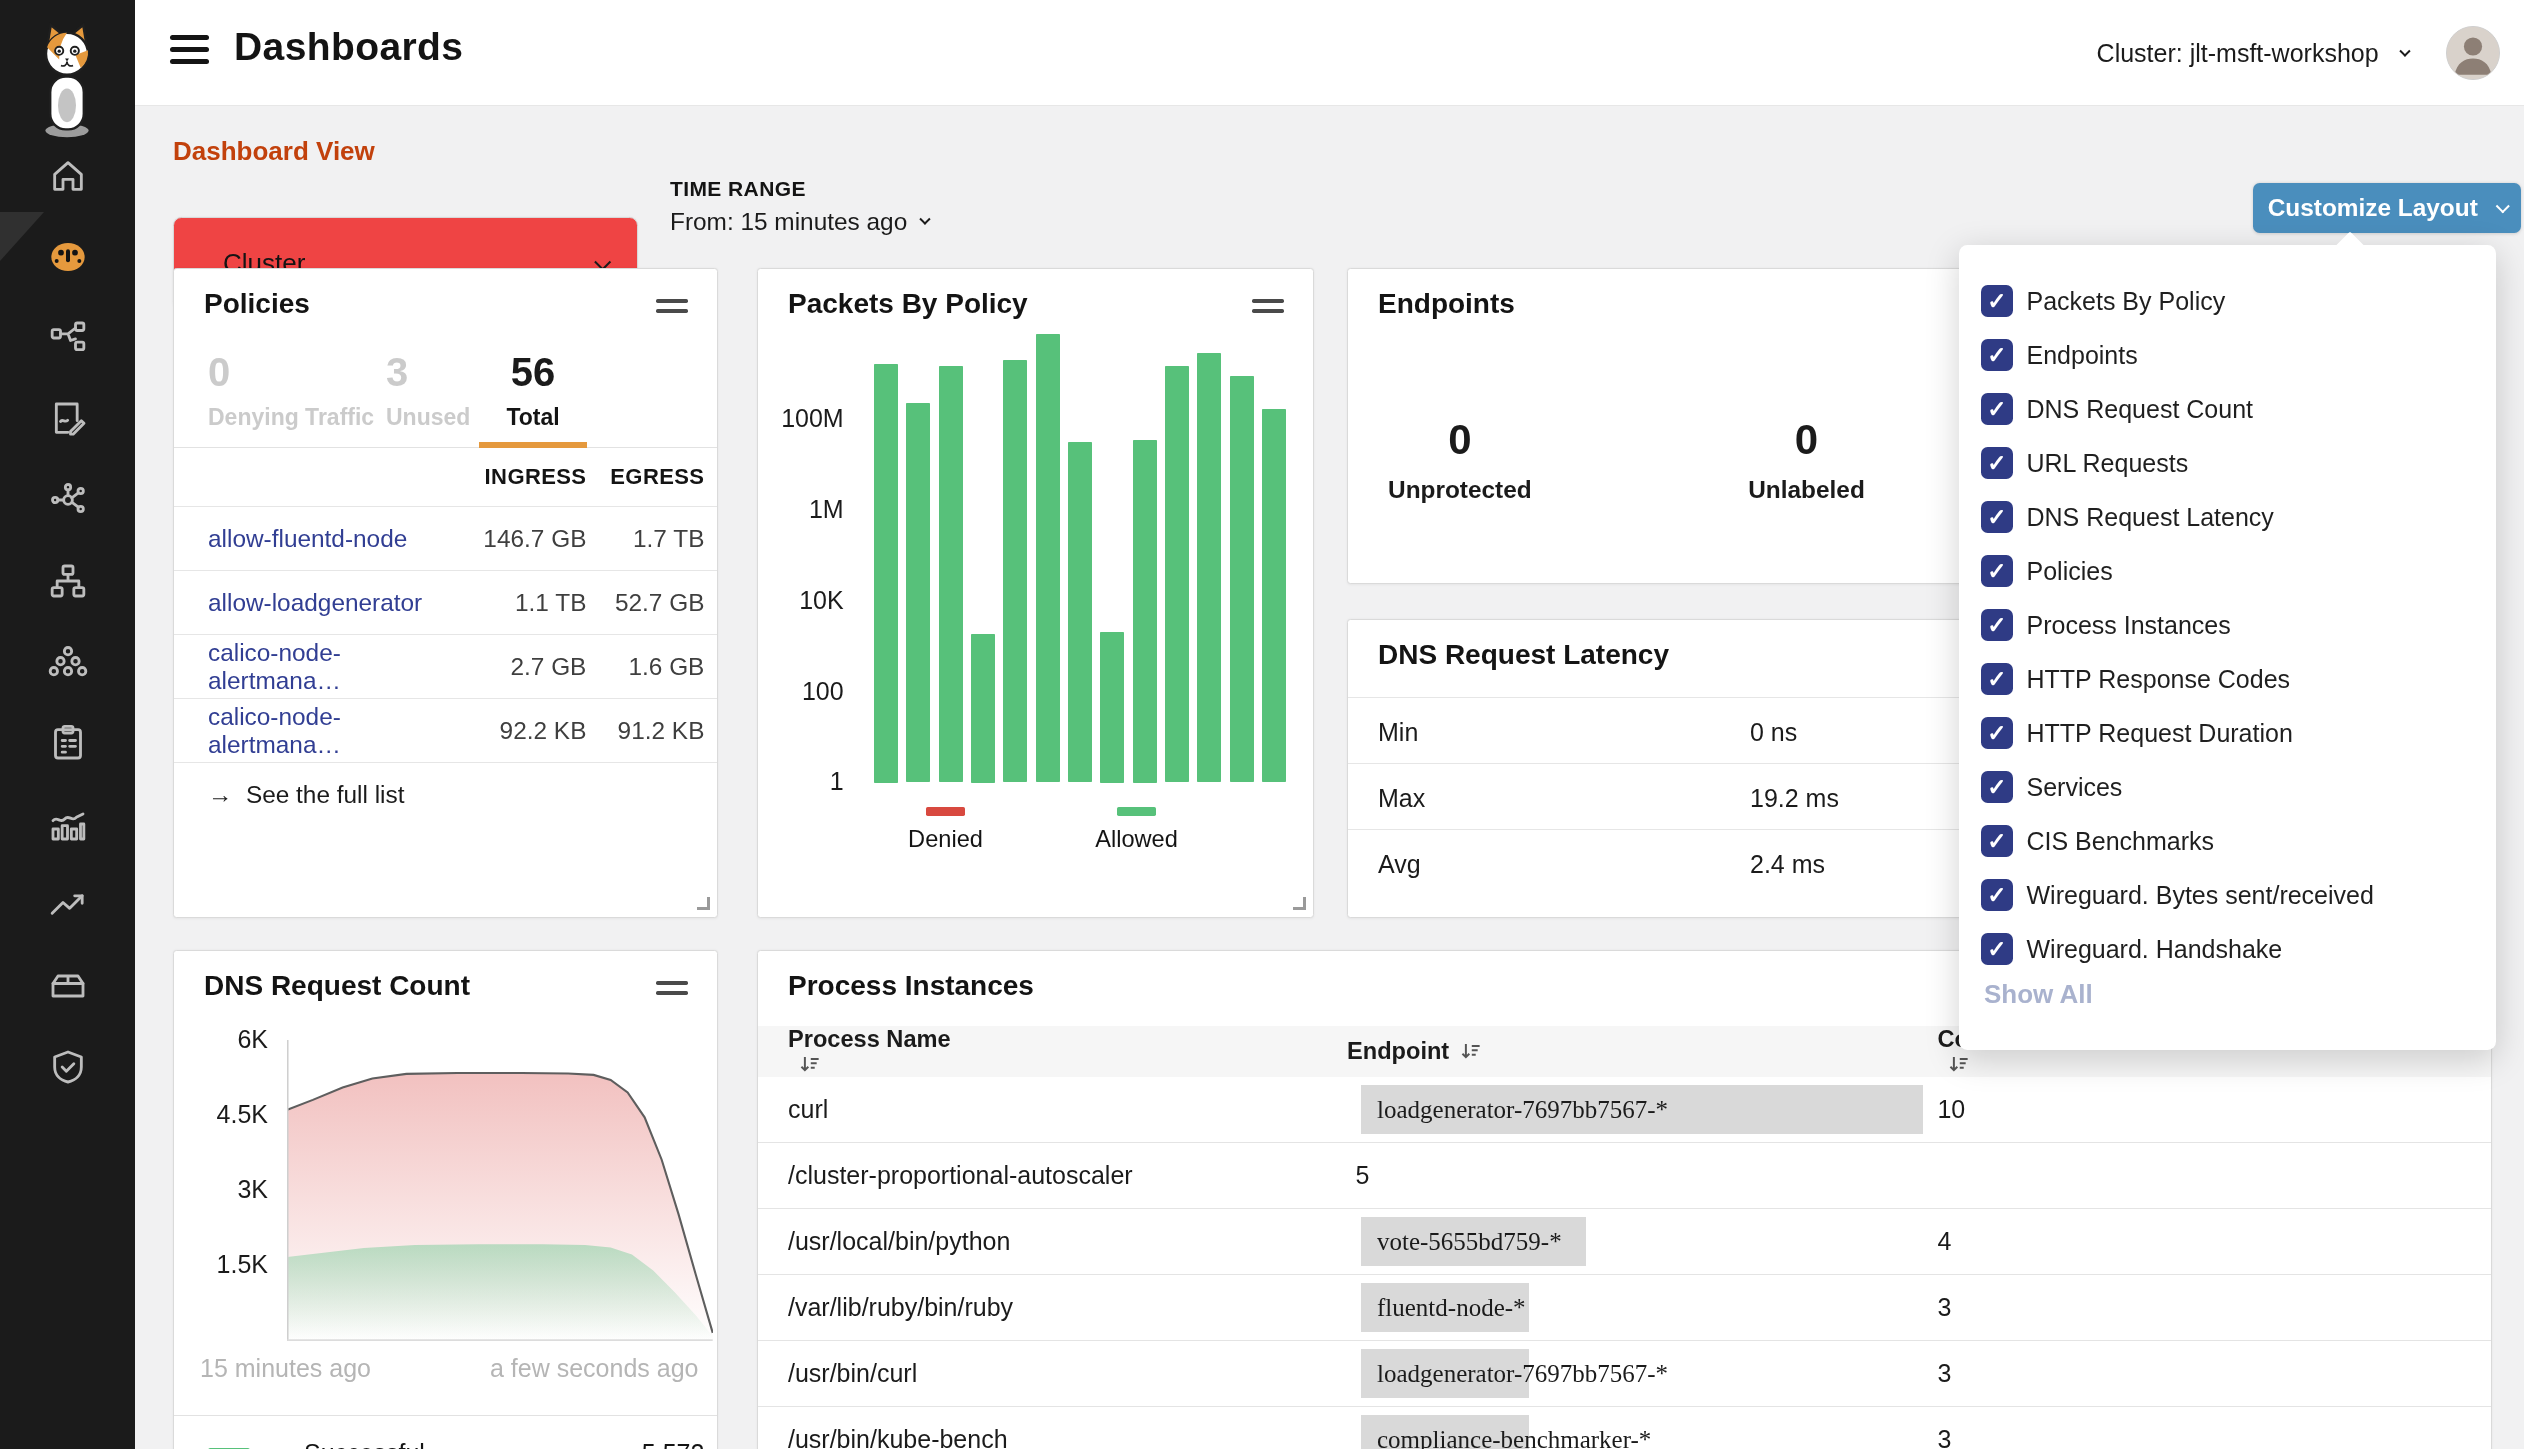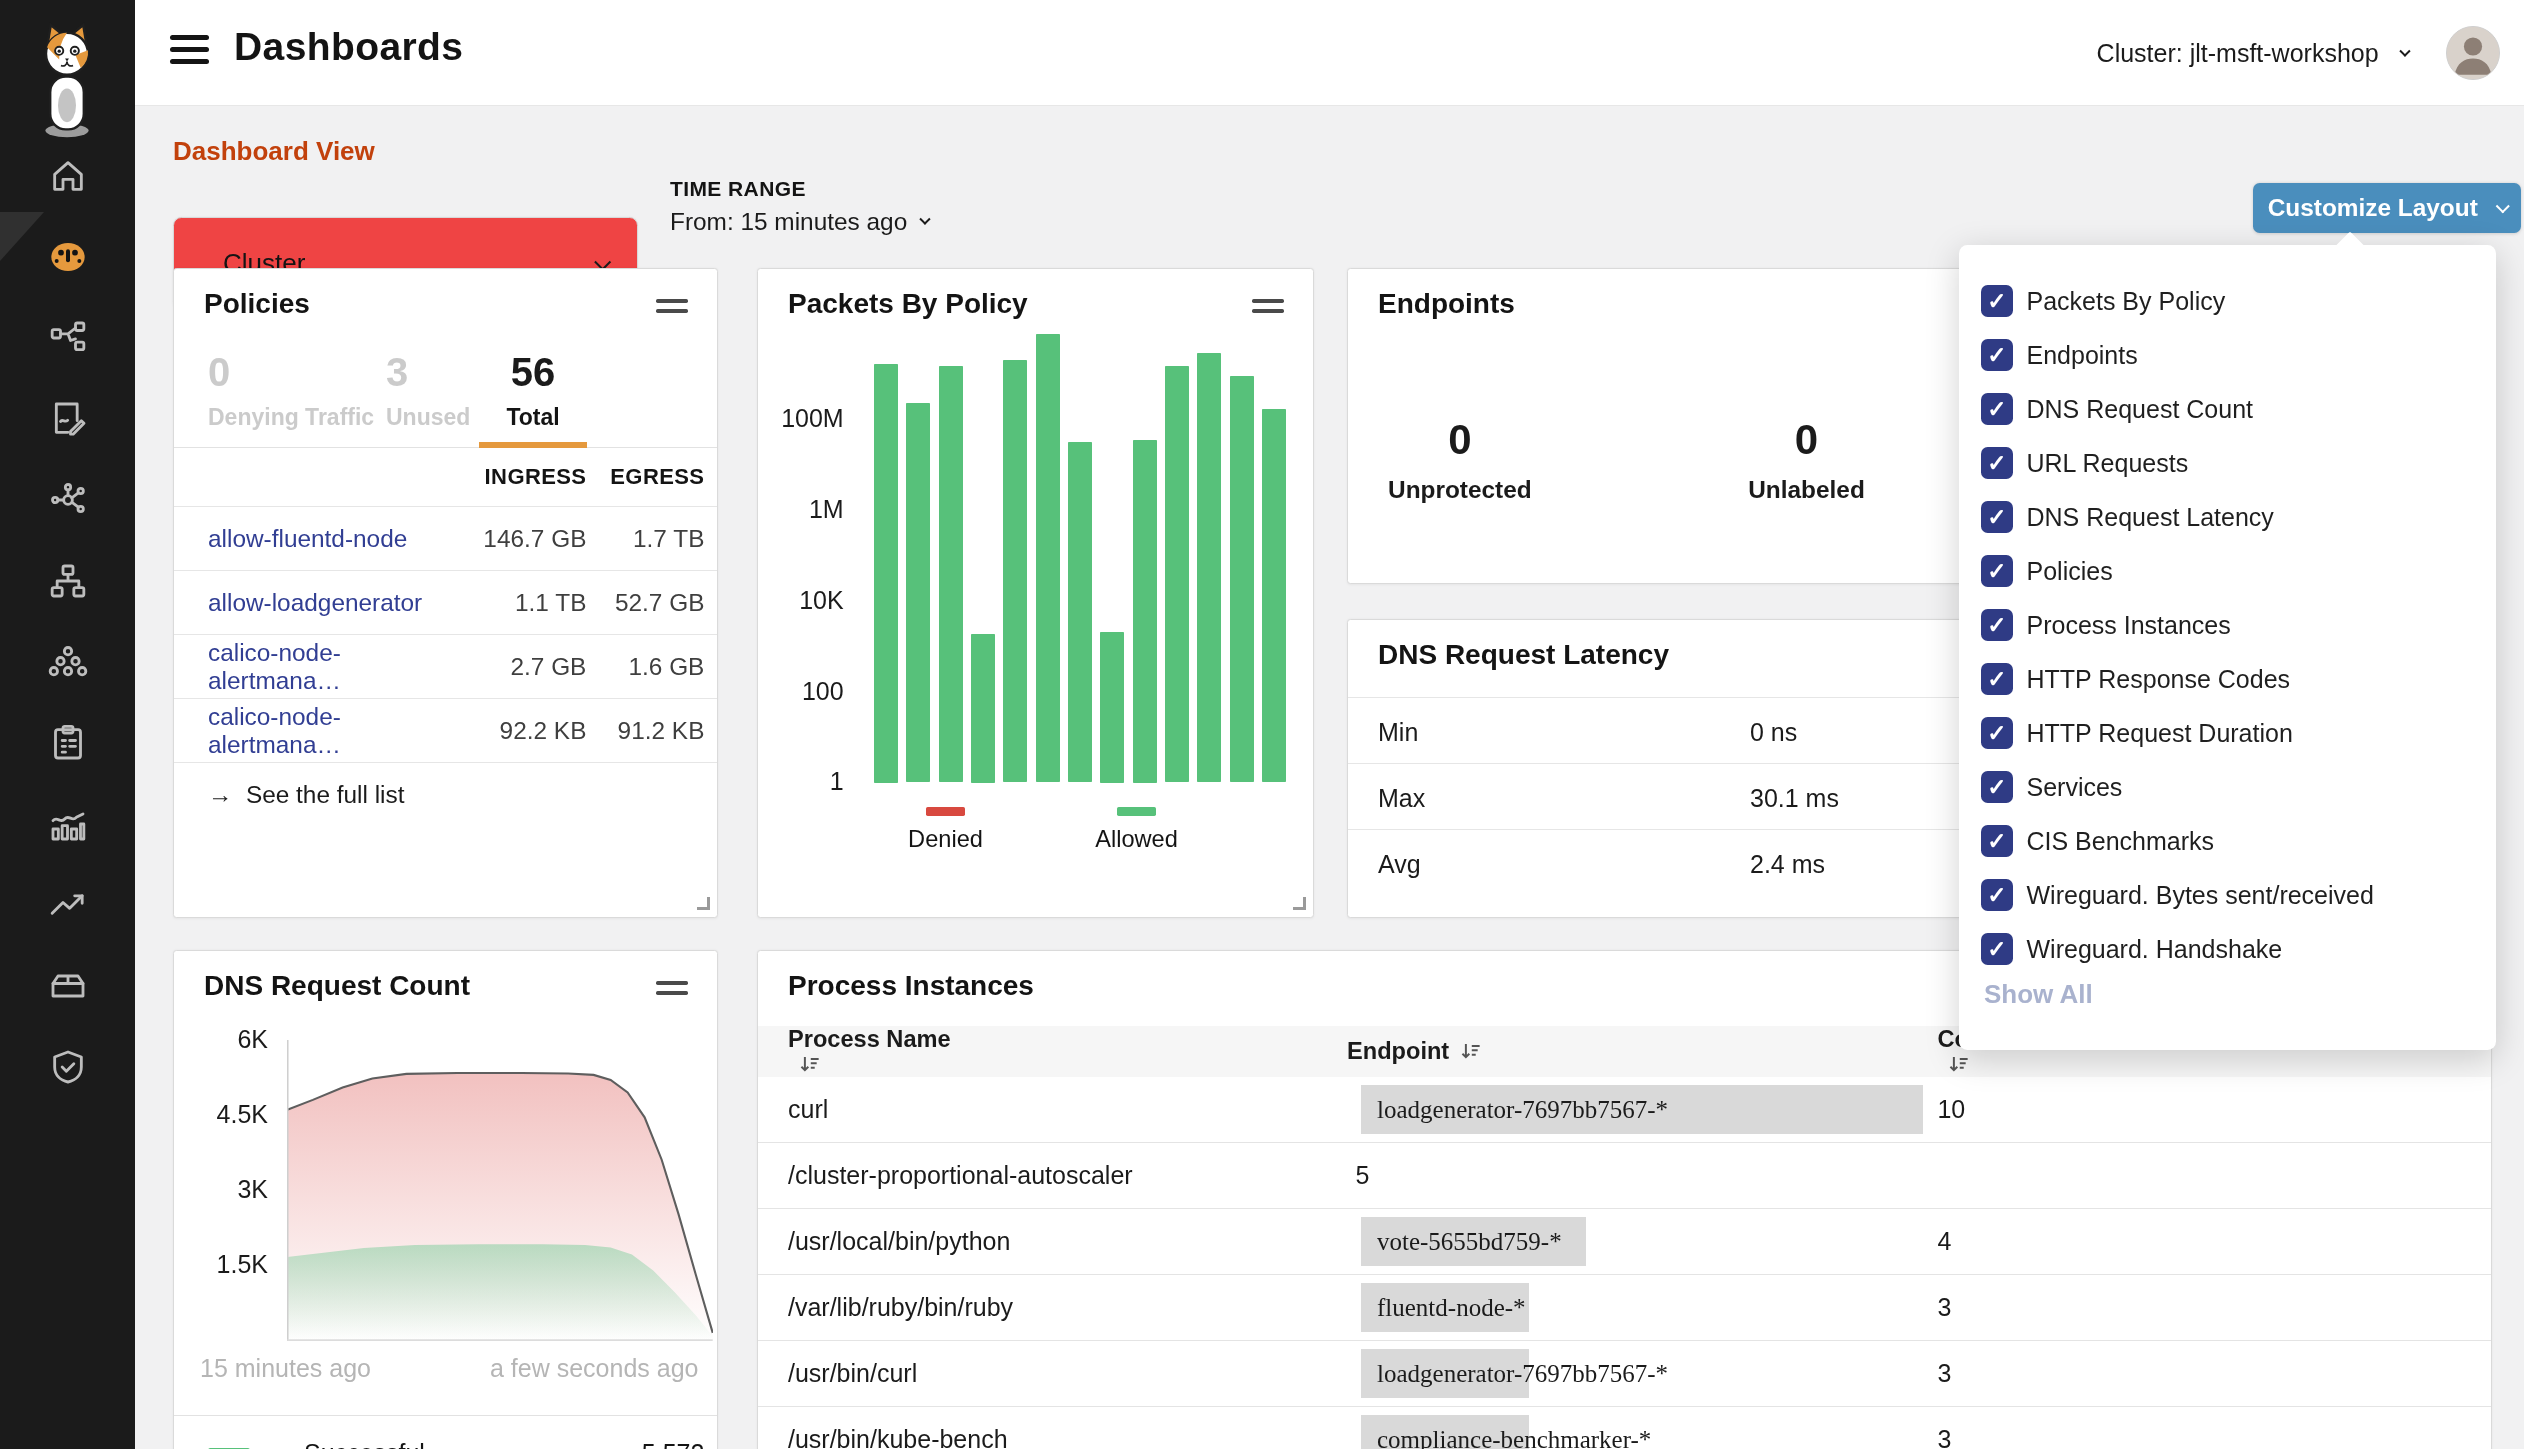--- a/index.html
+++ b/index.html
@@ -413,21 +413,21 @@
         <i></i>
         <i></i>
       </div>
     <div class="l-rows" id="latency-rows">
         <div class="l-row">
           <span class="k">Min</span>
           <span class="v">0 ns</span>
         </div>
         <div class="l-row">
           <span class="k">Max</span>
-          <span class="v">30.1 ms</span>
+          <span class="v">19.2 ms</span>
         </div>
         <div class="l-row">
           <span class="k">Avg</span>
           <span class="v">2.4 ms</span>
         </div>
       </div>
     <div class="resize"></div>
   </section>
 
   <section class="card" id="card-dnscount">

